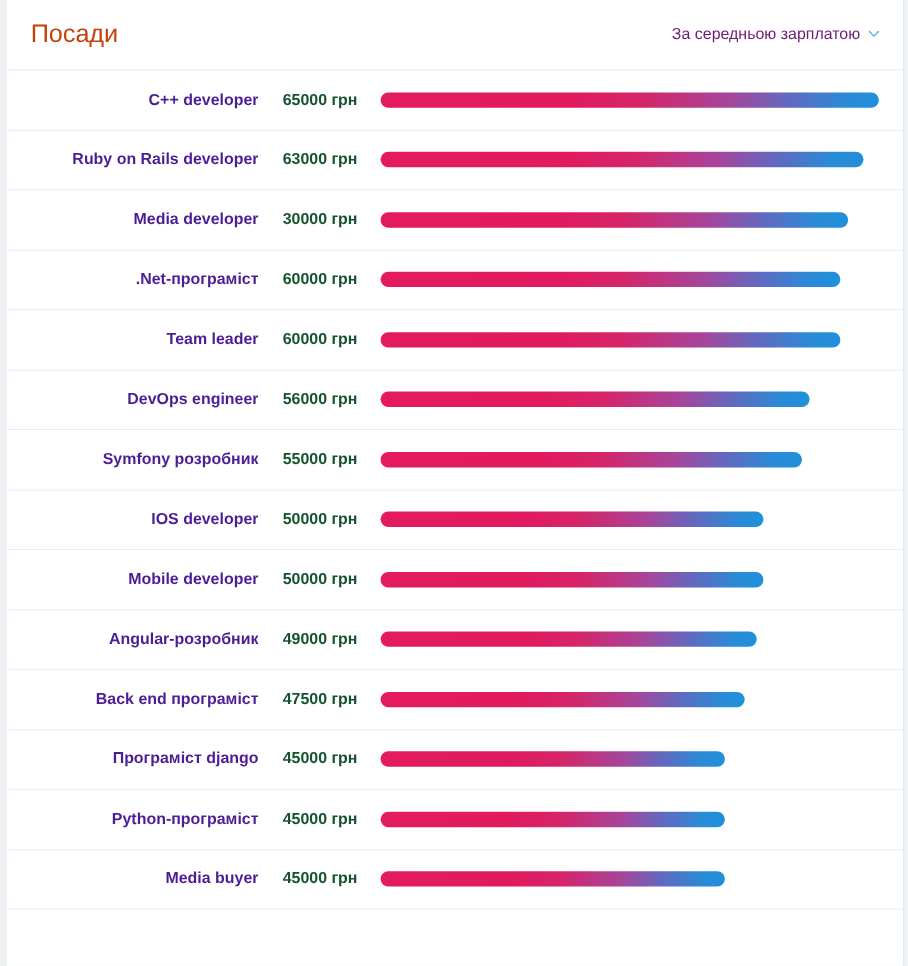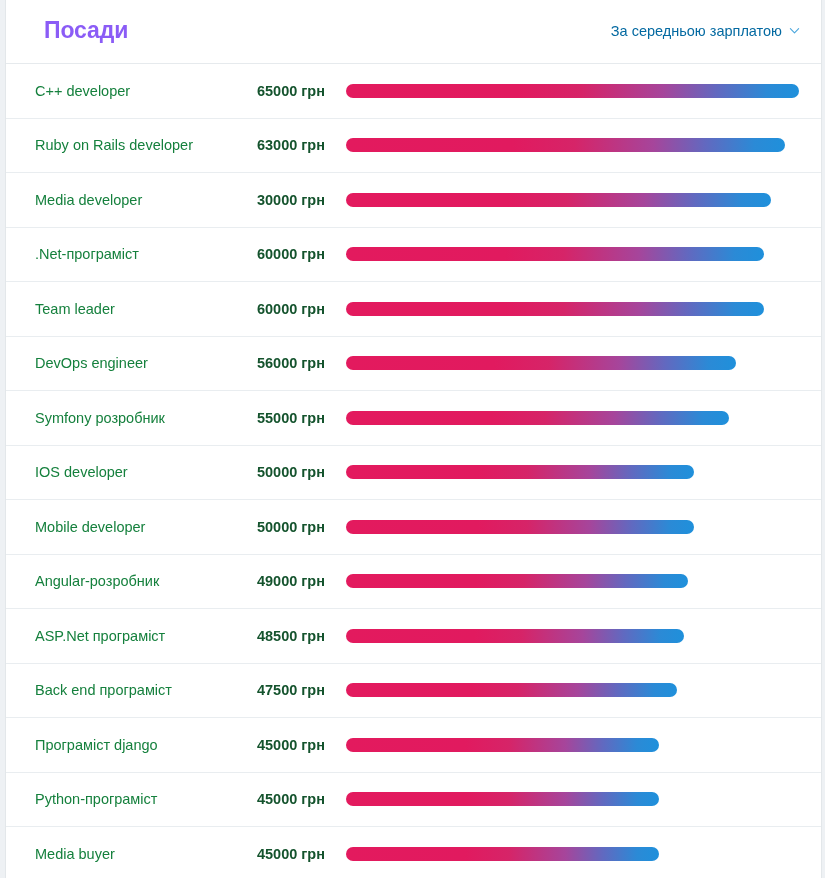--- a/index.html
+++ b/index.html
@@ -40,39 +40,38 @@
     position: relative;
     height: 64px;
     border-bottom: 1px solid #e6eaed;
     display: flex;
     align-items: center;
     justify-content: space-between;
     padding: 0 21px 0 22px;
   }
   .card-title {
     font-size: 23px;
-    font-weight: bold;
-    color: #8b5cf6;
+    font-weight: normal;
+    color: #c2410c;
     letter-spacing: -0.1px;
     line-height: 1;
     padding-bottom: 2px;
     white-space: nowrap;
-    margin-left: 16px;
   }
   .sort-control {
     display: flex;
     align-items: center;
     gap: 7px;
     color: #2e9ad6;
     font-size: 14.5px;
     cursor: pointer;
     white-space: nowrap;
     padding-bottom: 1px;
   }
-  .sort-label { color: #0369a1; }
+  .sort-label { color: #701a75; }
   .chev {
     display: inline-block;
     width: 11px;
     height: 11px;
     position: relative;
     top: -1px;
   }
   .chev svg { display: block; width: 11px; height: 11px; }
 
   
@@ -85,27 +84,28 @@
     align-items: center;
     border-bottom: 1px solid #e9edf0;
     padding: 0 22px 0 29px;
   }
   .row:last-child { border-bottom: 1px solid #e9edf0; }
 
   .row-title {
     width: 200px;
     flex: 0 0 200px;
     font-size: 14.5px;
-    font-weight: normal;
-    color: #15803d;
+    font-weight: bold;
+    color: #4c1d95;
     text-decoration: none;
     white-space: nowrap;
     overflow: hidden;
     text-overflow: ellipsis;
     cursor: pointer;
+    text-align: right;
   }
 
   .row-value {
     flex: 0 0 90px;
     width: 90px;
     text-align: right;
     font-size: 14.5px;
     font-weight: bold;
     color: #14532d;
     white-space: nowrap;
@@ -217,27 +217,20 @@
           </div>
         </div>
         <div class="row">
           <a class="row-title">Angular-розробник</a>
           <div class="row-value">49000 грн</div>
           <div class="bar-track">
             <div class="bar-fill" style="width: 75.4%;"></div>
           </div>
         </div>
         <div class="row">
-          <a class="row-title">ASP.Net програміст</a>
-          <div class="row-value">48500 грн</div>
-          <div class="bar-track">
-            <div class="bar-fill" style="width: 74.6%;"></div>
-          </div>
-        </div>
-        <div class="row">
           <a class="row-title">Back end програміст</a>
           <div class="row-value">47500 грн</div>
           <div class="bar-track">
             <div class="bar-fill" style="width: 73.1%;"></div>
           </div>
         </div>
         <div class="row">
           <a class="row-title">Програміст django</a>
           <div class="row-value">45000 грн</div>
           <div class="bar-track">

